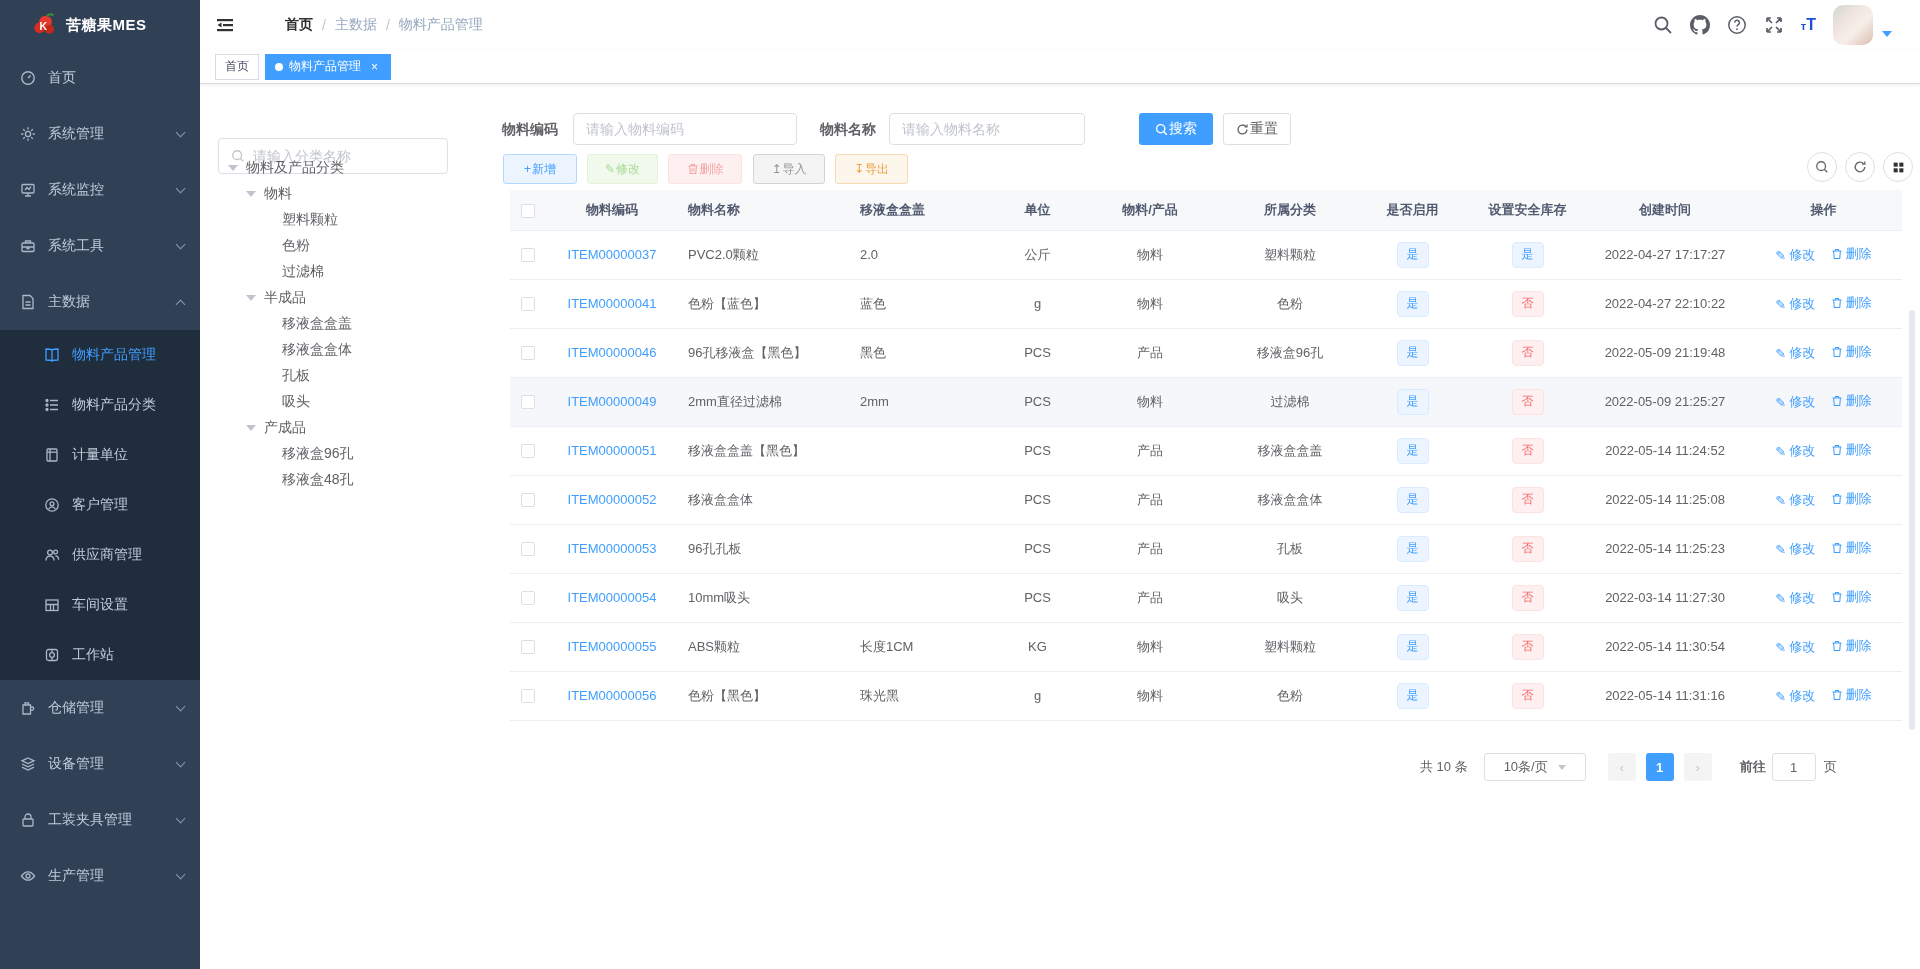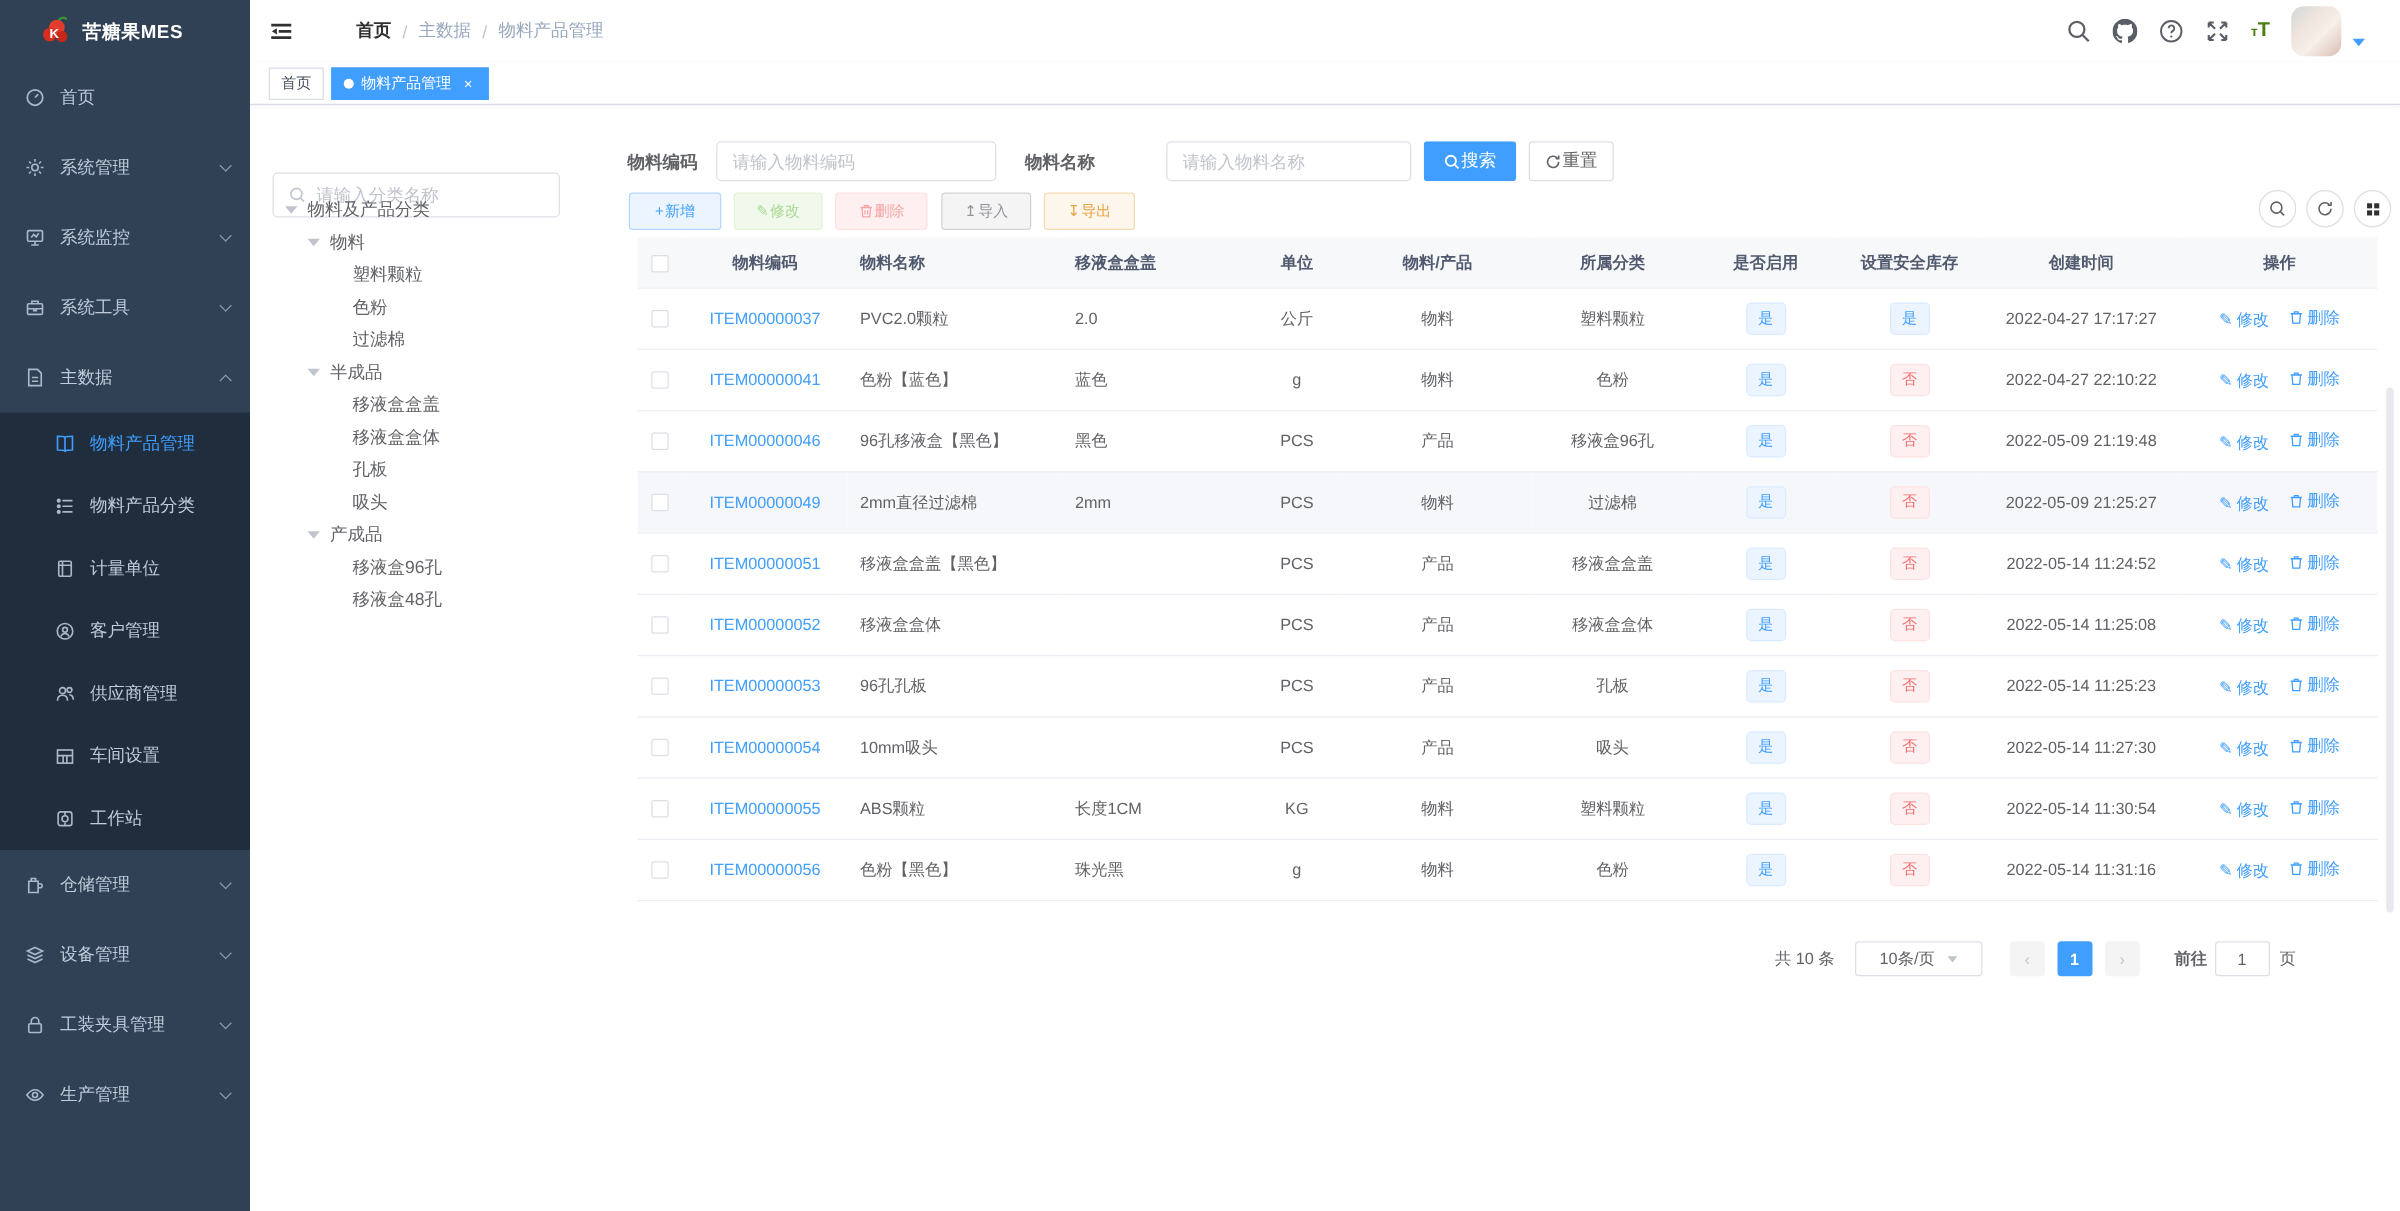--- a/index.html
+++ b/index.html
@@ -27,21 +27,21 @@
 
   
   .topbar { position:absolute; left:200px; top:0; width:1720px; height:50px; background:#fff; display:flex; align-items:center; }
   .hamburger { margin-left:15px; cursor:pointer; color:#303133; }
   .breadcrumb { margin-left:50px; font-size:14px; display:flex; align-items:center; gap:9px; }
   .bc-first { color:#303133; font-weight:600; }
   .bc-sep { color:#c0c4cc; }
   .bc-item { color:#97a8be; }
   .topbar-right { margin-left:auto; margin-right:28px; display:flex; align-items:center; gap:17px; }
   .tb-icon { width:20px; height:20px; color:#5a5e66; cursor:pointer; }
-  .font-ico { color:#4d7c0f; cursor:pointer; font-weight:bold; font-size:16px; line-height:20px; }
+  .font-ico { color:#1d4ed8; cursor:pointer; font-weight:bold; font-size:16px; line-height:20px; }
   .font-ico small { font-size:11px; font-weight:bold; }
   .avatar { width:40px; height:40px; border-radius:10px; cursor:pointer;
     background:linear-gradient(135deg,#cfd8d4 0%,#f0e4de 35%,#f7efe9 60%,#d9bdb2 100%); }
   .avatar-caret { width:0; height:0; border-left:5px solid transparent; border-right:5px solid transparent;
     border-top:6px solid #409EFF; margin-left:-8px; margin-top:18px; cursor:pointer; }
 
   
   .tagbar { position:absolute; left:200px; top:50px; width:1720px; height:34px; background:#fff;
     border-bottom:1px solid #d8dce5; box-shadow:0 1px 3px rgba(0,0,0,.08); display:flex; align-items:center;
     padding-left:15px; gap:6px; z-index:4; }
@@ -380,21 +380,21 @@
         <span>移液盒96孔</span>
       </div>
     <div class="tree-node lv2">
         <span>移液盒48孔</span>
       </div>
   </div>
 
   <label class="filter-label" style="left:302px">物料编码</label>
   <input class="filter-input" style="left: 373px; width: 224px;" placeholder="请输入物料编码">
   <label class="filter-label" style="left:620px">物料名称</label>
-  <input class="filter-input" style="left: 689px; width: 196px; margin-left: 44px;" placeholder="请输入物料名称">
+  <input class="filter-input" style="left: 689px; width: 196px;" placeholder="请输入物料名称">
   <button class="btn btn-search">
     <svg width="13" height="13" viewBox="0 0 16 16" fill="none" stroke="#fff" stroke-width="1.8">
         <circle cx="7" cy="7" r="5"></circle>
         <path d="M10.8 10.8L14.5 14.5"></path>
       </svg>
     <span>搜索</span>
   </button>
   <button class="btn btn-reset">
     <svg width="13" height="13" viewBox="0 0 16 16" fill="none" stroke="currentColor" stroke-width="1.6">
         <path d="M13.5 8a5.5 5.5 0 11-1.6-3.9M13.5 1.8v3h-3"></path>
@@ -646,21 +646,21 @@
       <tr>
         <td class="c"><span class="cb"></span></td>
         <td class="c"><span class="code-link">ITEM00000054</span></td>
         <td class="l">10mm吸头</td>
         <td class="l"></td>
         <td class="c">PCS</td>
         <td class="c">产品</td>
         <td class="c">吸头</td>
         <td class="c"><span class="tag tag-b">是</span></td>
         <td class="c"><span class="tag tag-r">否</span></td>
-        <td class="c">2022-05-14 11:27:30</td>
+        <td class="c">2022-03-14 11:27:30</td>
         <td class="c">
           <span class="op-link">
               <span>✎</span>
               <span>修改</span>
             </span>
           <span class="op-link">
               <svg width="12" height="12" viewBox="0 0 16 16" fill="none" stroke="currentColor" stroke-width="1.4">
                 <path d="M2 4h12M6 4V2h4v2M3.5 4l.8 10h7.4l.8-10"></path>
               </svg>
               <span>删除</span>

